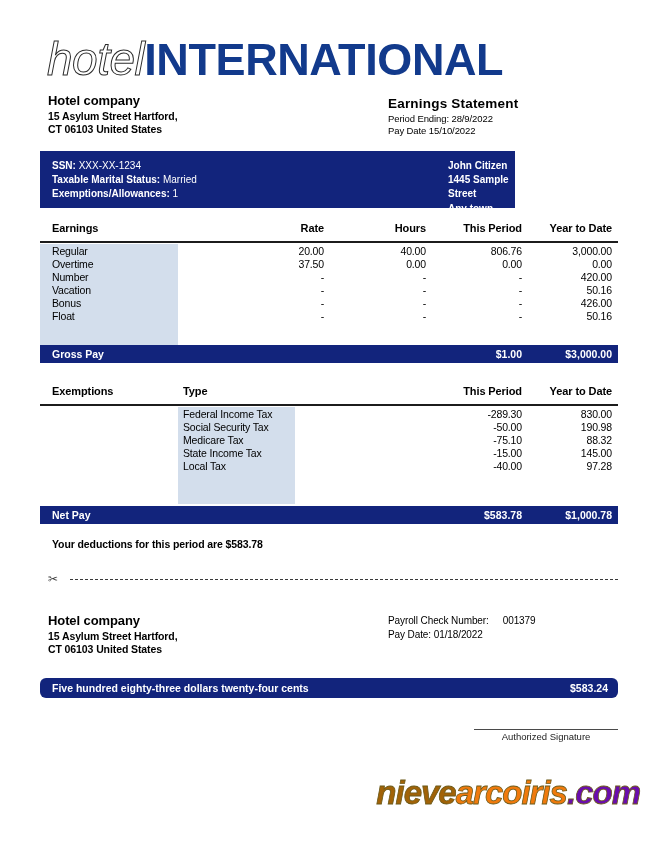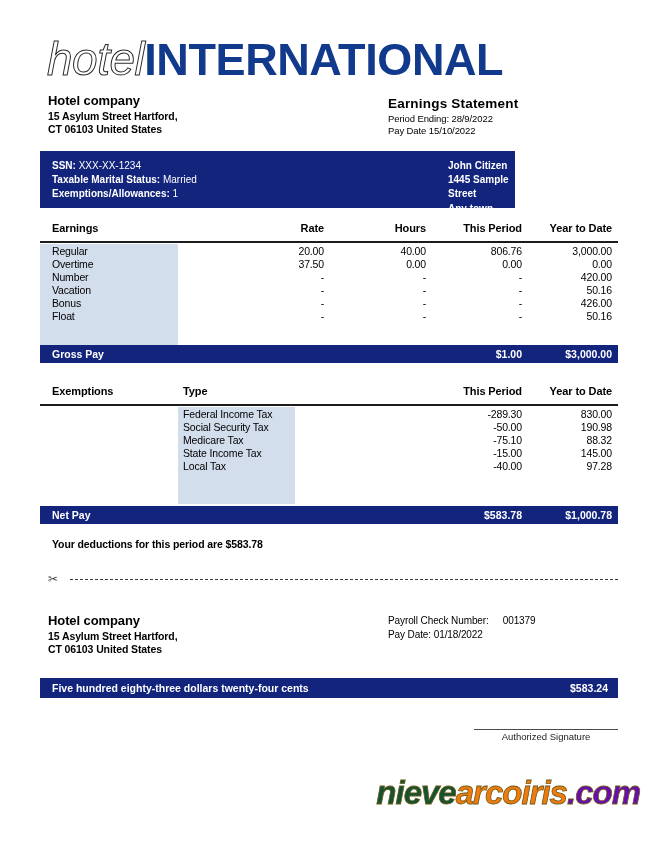--- a/index.html
+++ b/index.html
@@ -232,20 +232,21 @@
   .words-bar {
     position: absolute;
     left: 40px;
     top: 678px;
     width: 578px;
     height: 20px;
     background: #12247C;
     color: #ffffff;
     font-size: 10.5px;
     font-weight: bold;
+    border-radius: 6px;
   }
   .words-bar .w-text { position: absolute; left: 12px; top: 4px; }
   .words-bar .w-amt  { position: absolute; right: 10px; top: 4px; }
 
   .sign-rule {
     position: absolute;
     left: 474px;
     top: 729px;
     width: 144px;
     height: 1px;
@@ -270,21 +271,21 @@
     text-align: right;
     font-family: "Liberation Sans", sans-serif;
     font-weight: bold;
     font-style: italic;
     font-size: 33px;
     letter-spacing: -1px;
     white-space: nowrap;
     line-height: 1;
   }
   .mark span { -webkit-text-stroke: 0.8px #6b5a1a; }
-  .mk-1 { color: #14532d; -webkit-text-stroke: 0.8px #7a6a10; }
+  .mk-1 { color: #a16207; -webkit-text-stroke: 0.8px #7a6a10; }
   .mk-2 { color: #F07A0C; -webkit-text-stroke: 0.8px #8a4406; }
   .mk-3 { color: #6A0DAD; -webkit-text-stroke: 0.8px #3d0768; }
 </style>
 </head>
 <body>
 
 <div class="page">
 
   <div class="logo-wrap">
     <span class="logo-hotel">hotel</span><span class="logo-intl">INTERNATIONAL</span>

